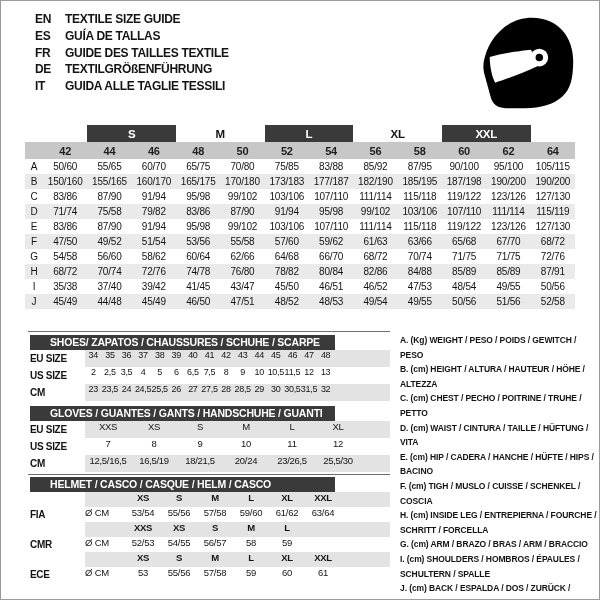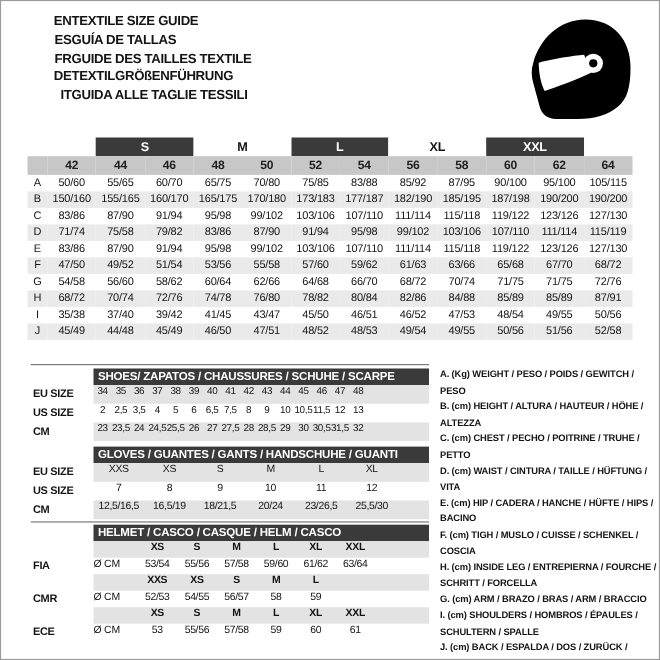--- a/index.html
+++ b/index.html
@@ -7,39 +7,39 @@
   body {
     font-family:"Liberation Sans", sans-serif;
     background:#ffffff; color:#141414;
     position:relative; overflow:hidden;
   }
   .frame { position:absolute; inset:0; border:1px solid #9a9a9a; pointer-events:none; z-index:10; }
 
   
   .langs { position:absolute; top:11px; left:35px; }
   .lang { display:flex; font-weight:700; font-size:12px; line-height:16.8px; letter-spacing:-0.3px; white-space:nowrap; }
-  .lang .code { width:30px;text-align:right; }
+  .lang .code { width:30px; }
 
   
   .helmet-icon { position:absolute; top:13px; left:476px; width:108px; height:100px; }
 
   
   table.main { position:absolute; top:125px; left:25px; width:550px; border-collapse:collapse; table-layout:fixed; }
   table.main td { text-align:center; font-size:10px; height:15px; padding:0; white-space:nowrap; letter-spacing:-0.2px; }
   table.main col.lblcol { width:18px; }
   tr.grouprow td { height:17px; font-weight:700; font-size:11.5px; background:#fff; }
   tr.grouprow td.dark { background:#3a3a3a; color:#ffffff; }
   tr.sizesrow td { background:#c7c7c7; font-weight:700; font-size:11px; height:17px; color:#1e1e1e; }
   tr.stripe td { background:#eaeaea; }
   td.rlabel { text-align:left; padding-left:3px; }
 
   
   .bottom-table { position:absolute; left:30px; width:360px; }
-  .bar { margin-left:55px; width:305px; background:#3a3a3a; color:#fff; font-weight:700;
-         font-size:10.5px; height:15px; line-height:15px; padding-left:4px; letter-spacing:-0.2px; white-space:nowrap; }
+  .bar { width:305px; background:#3a3a3a; color:#fff; font-weight:700;
+         font-size:10.5px; height:15px; line-height:15px; padding-left:20px; letter-spacing:-0.2px; white-space:nowrap; }
   .brow { display:flex; height:17px; }
   .blabel { width:55px; font-weight:700; font-size:10px; line-height:17px; letter-spacing:-0.3px; }
   .bcont { width:305px; display:flex; }
   .bcont.gray { background:#e3e3e3; }
   .bcell { text-align:center; font-size:9px; white-space:nowrap; letter-spacing:-0.3px; flex:none; }
   #shoes  .bcell { width:16.6px; }
   #gloves .bcell { width:46px; font-size:9.5px; }
   #helmet .brow { height:15px; }
   #helmet .blabel { line-height:15px; }
   #helmet .bcell { width:36px; font-size:9.5px; }

